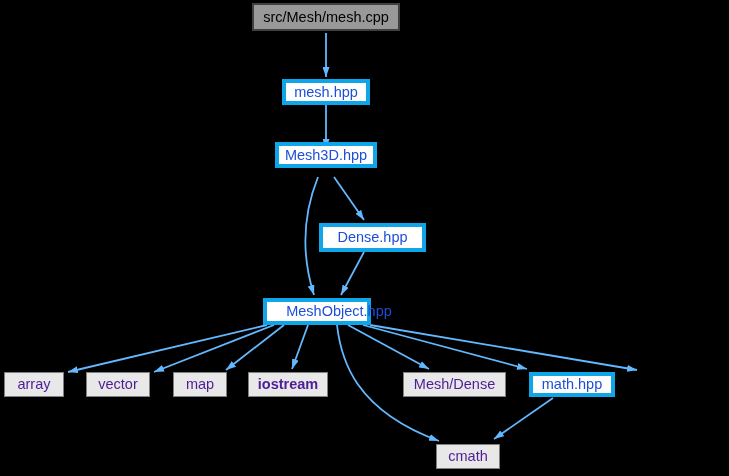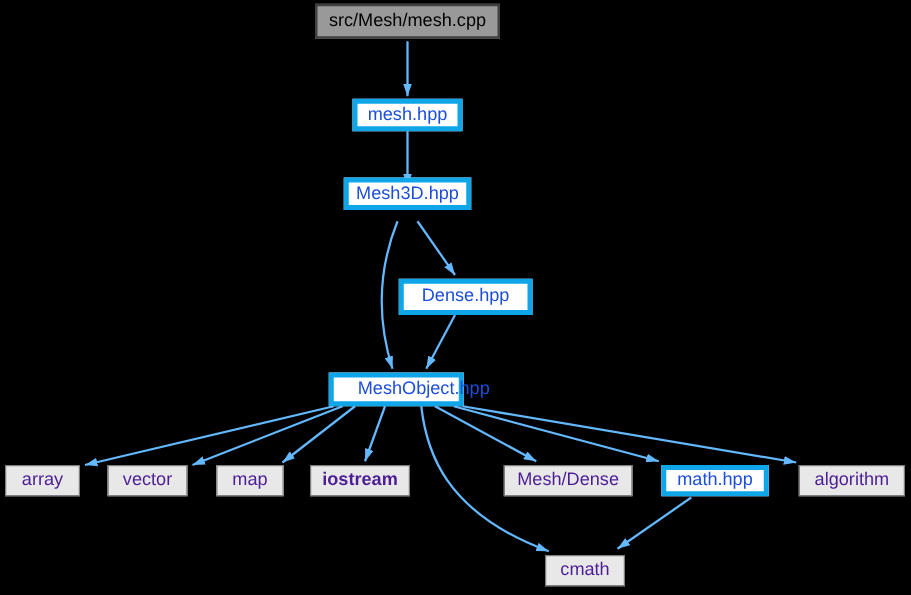--- a/index.html
+++ b/index.html
@@ -94,17 +94,16 @@
   <div class="node external" style="left:86px; top:372px; width:64px; height:25px;">vector</div>
 
   <div class="node external" style="left:173px; top:372px; width:54px; height:25px;">map</div>
 
   <div class="node external" style="left:248px; top:372px; width:80px; height:25px;font-weight:bold;">iostream</div>
 
   <div class="node external" style="left:403px; top:372px; width:103px; height:25px;">Mesh/Dense</div>
 
   <div class="node linked" style="left:529px; top:372px; width:86px; height:25px;text-align:right;">math.hpp</div>
 
-  <div class="node external" style="left:639px; top:372px; width:85px; height:25px;">algorithm</div>
 
   <div class="node external" style="left:436px; top:444px; width:64px; height:25px;">cmath</div>
 
 </div>
 
 </body></html>

